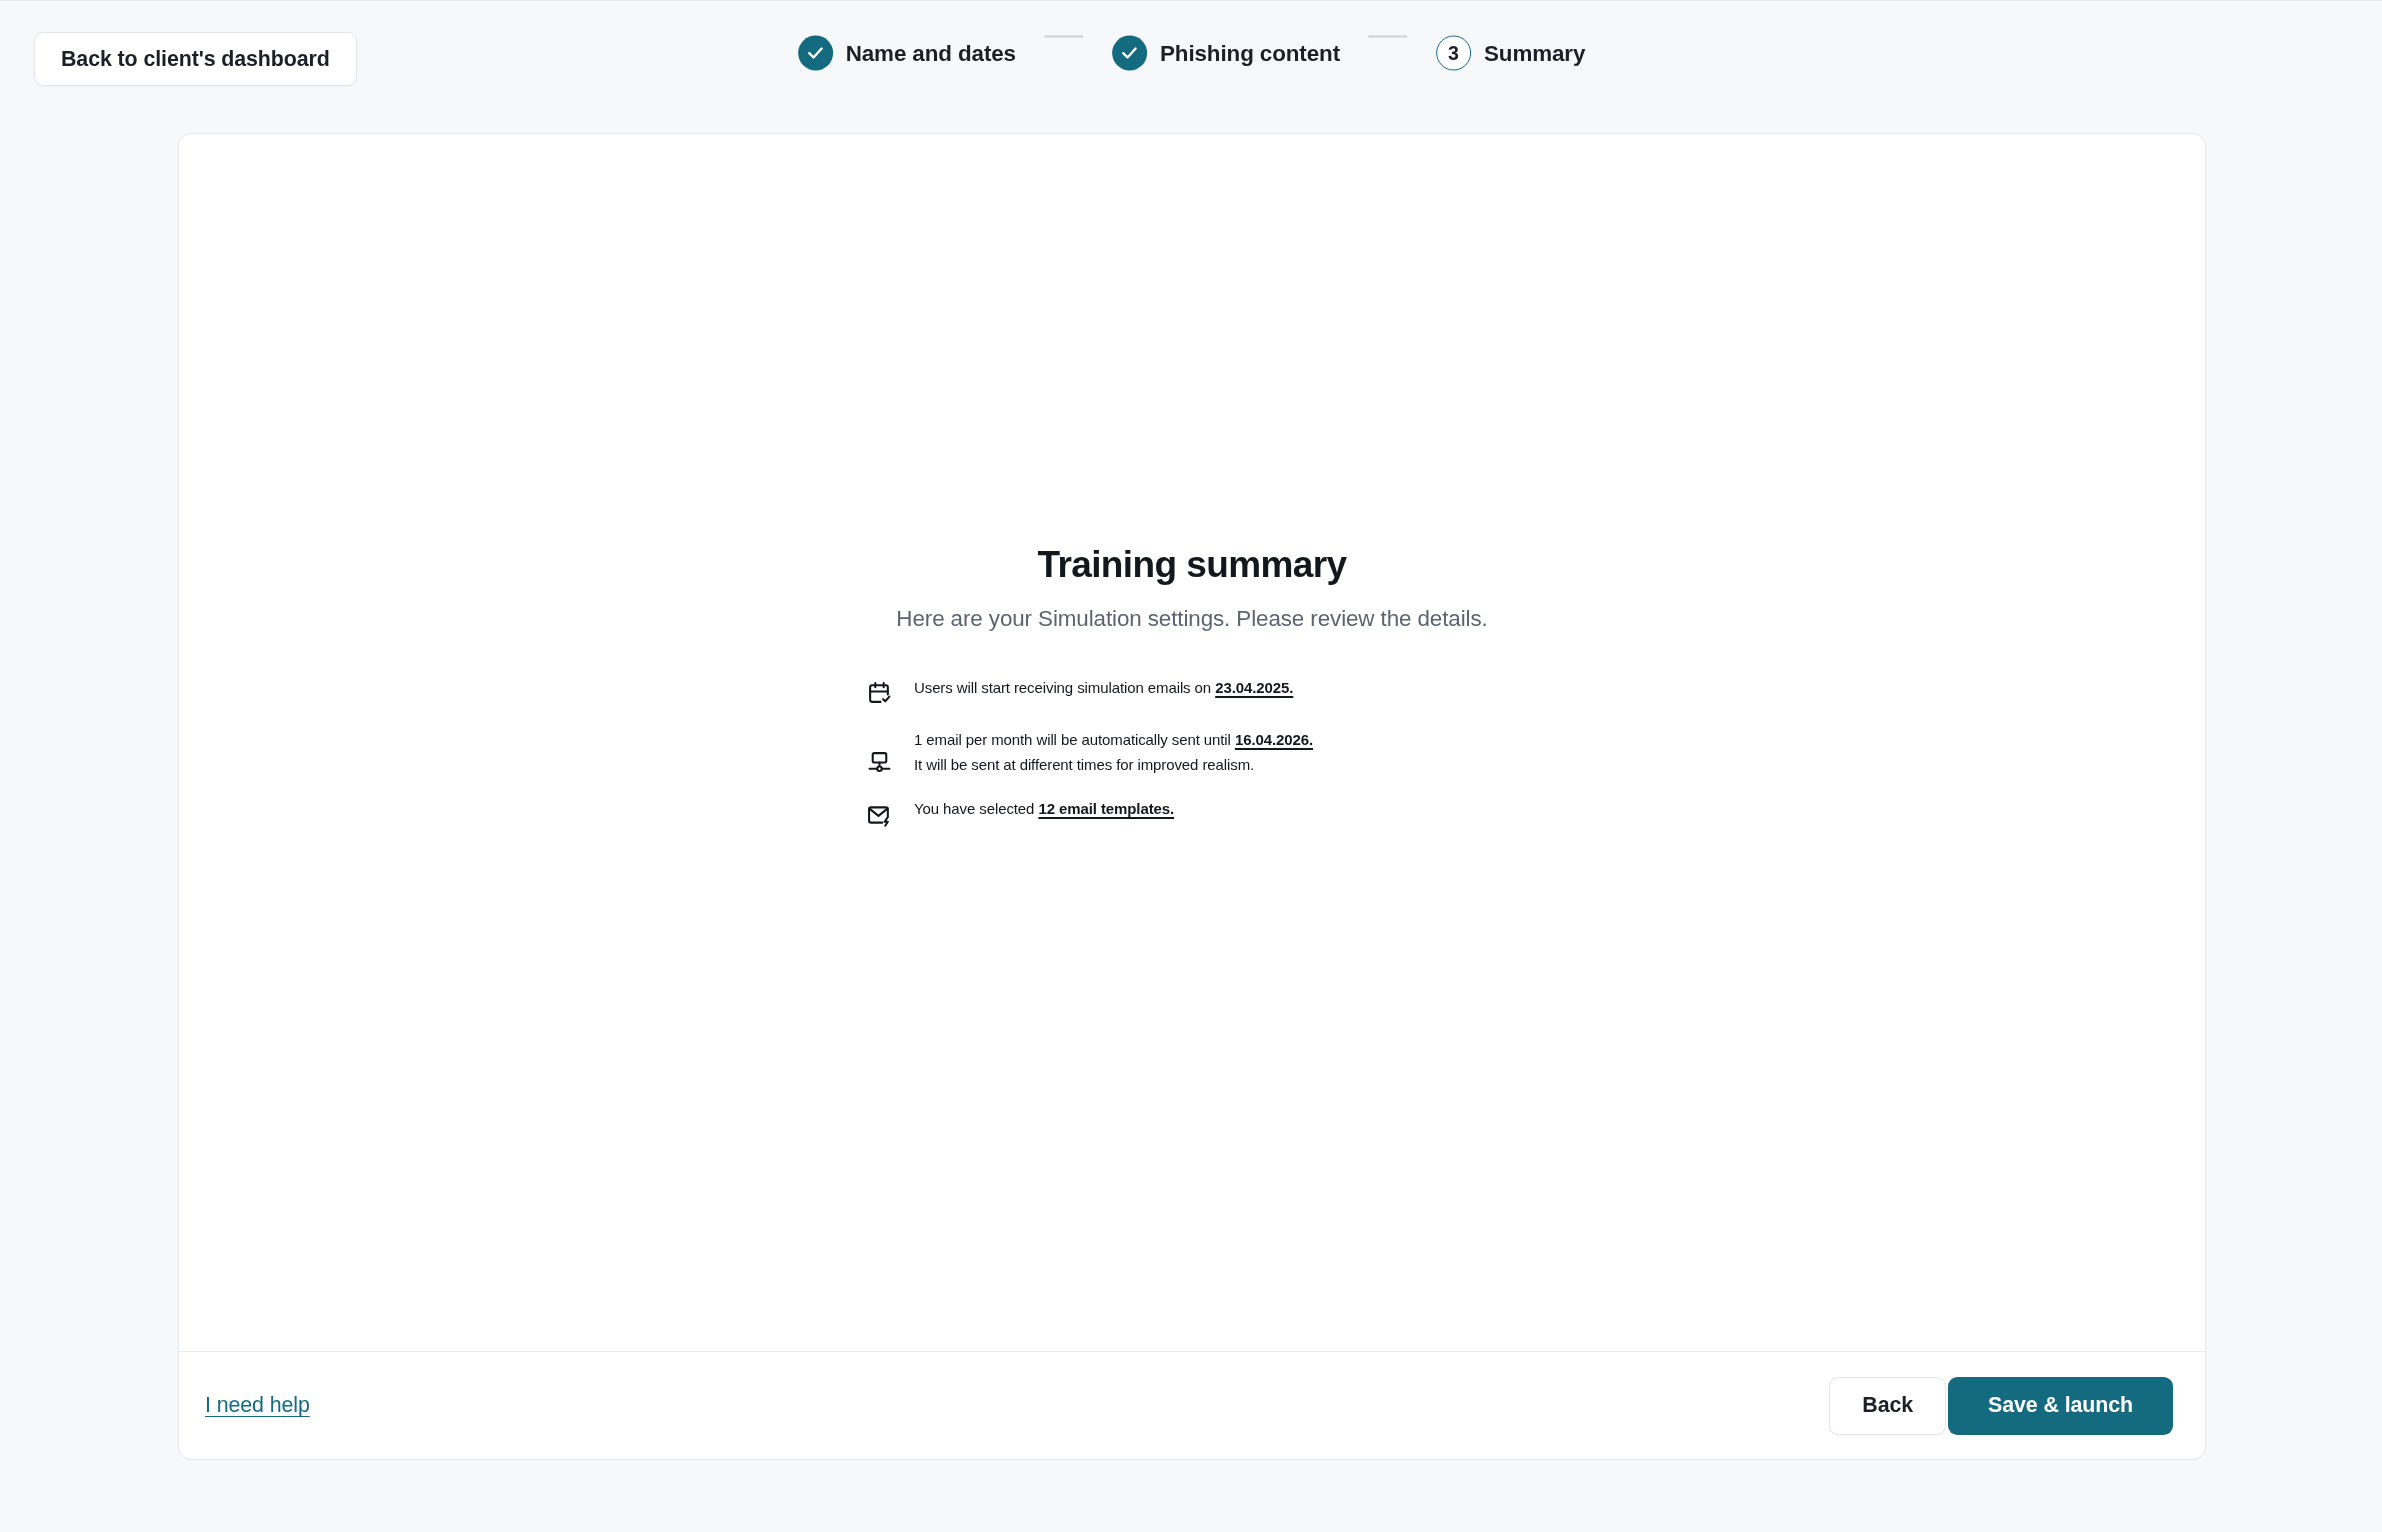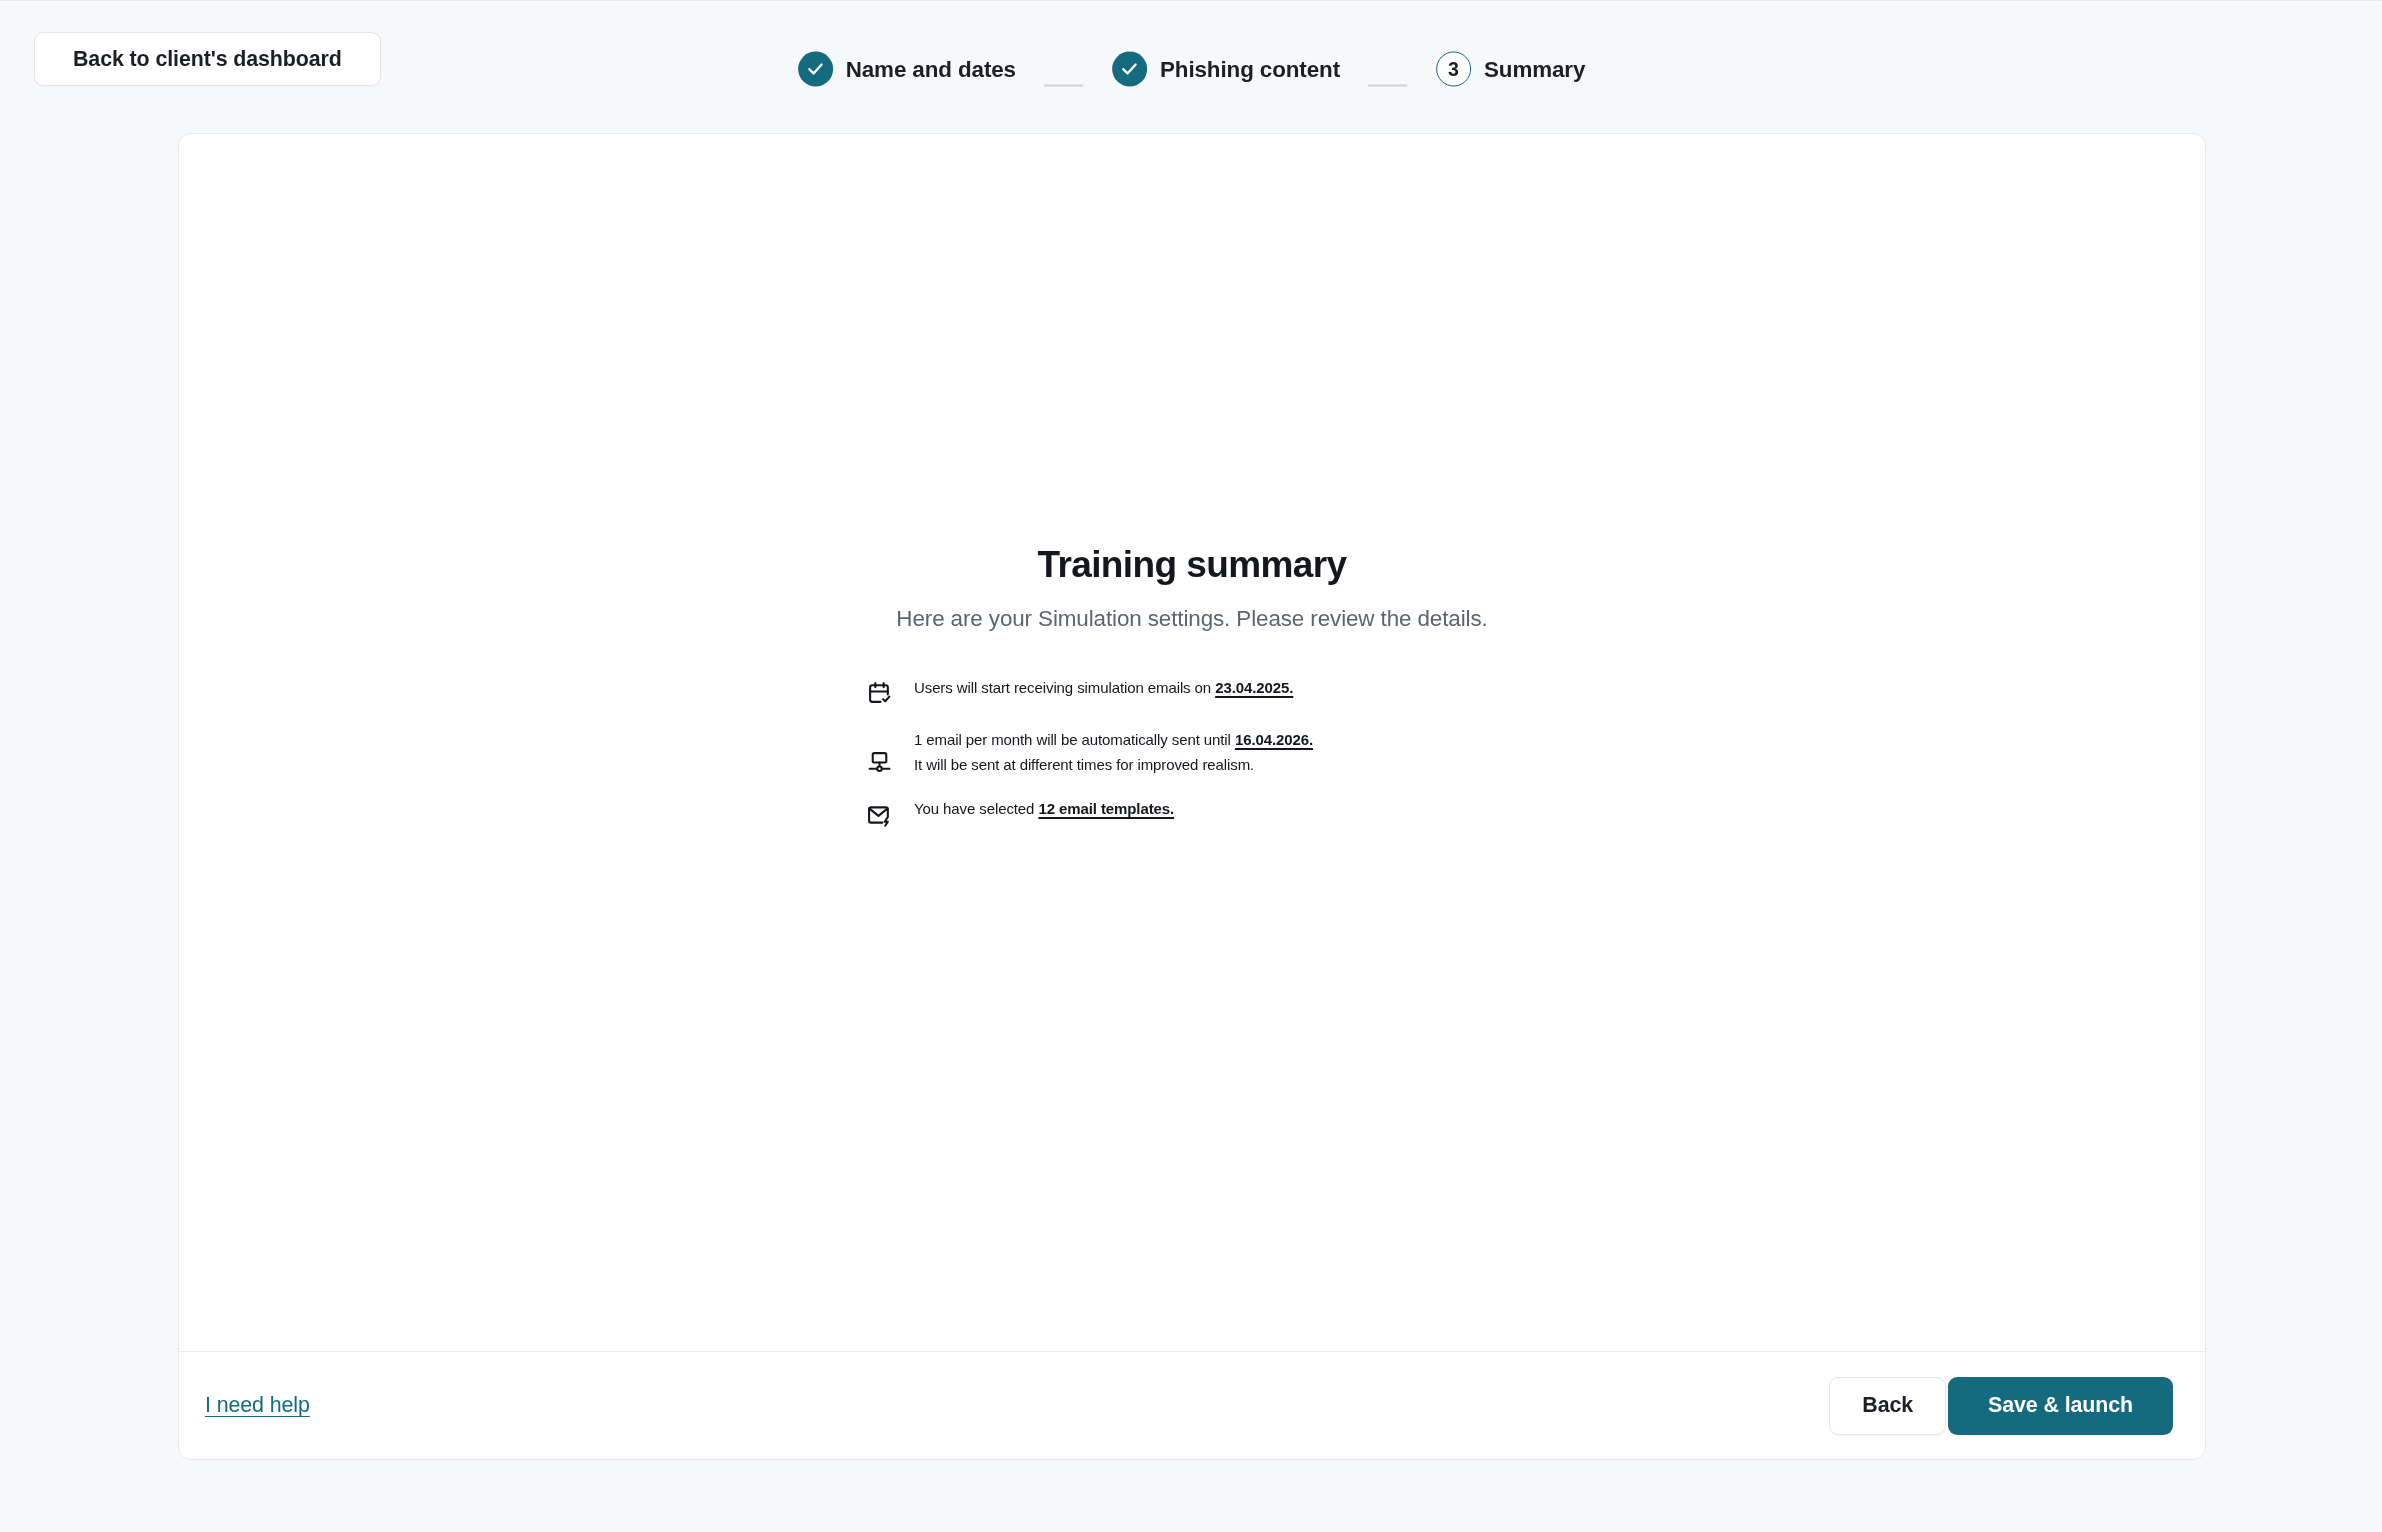--- a/index.html
+++ b/index.html
@@ -28,45 +28,44 @@
     width: 100%;
     border-top: 1.9px solid #e7e9ee;
     background: #f7f8fa;
   }
 
   .back-btn {
     position: absolute;
     left: 34px;
     top: 31px;
     height: 54px;
-    padding: 0 38px;
+    padding: 0 26px;
     display: flex;
     align-items: center;
     background: #ffffff;
     border: 1.4px solid #e2e5ea;
     border-radius: 9.3px;
     font-size: 21.4px;
     font-weight: 700;
     color: #1c1f26;
     letter-spacing: -0.1px;
     cursor: pointer;
     box-shadow: 0 0.9px 0.9px rgba(16,24,40,0.03);
     white-space: nowrap;
   }
 
   .stepper {
     position: absolute;
     left: 50%;
     top: 50%;
     transform: translate(-50%, -50%);
     display: flex;
-    align-items: flex-end;
+    align-items: flex-start;
     gap: 8px;
     white-space: nowrap;
-    margin-top: 16px;
   }
 
   .step {
     display: flex;
     align-items: center;
     gap: 13px;
     cursor: pointer;
   }
 
   .step-circle {

